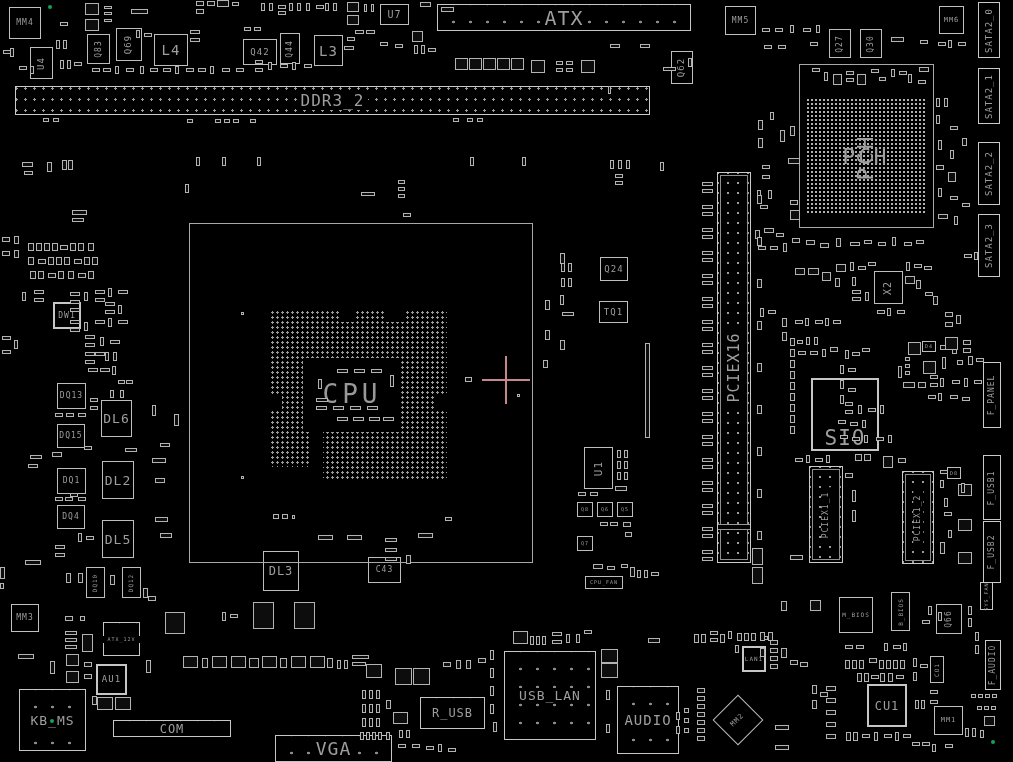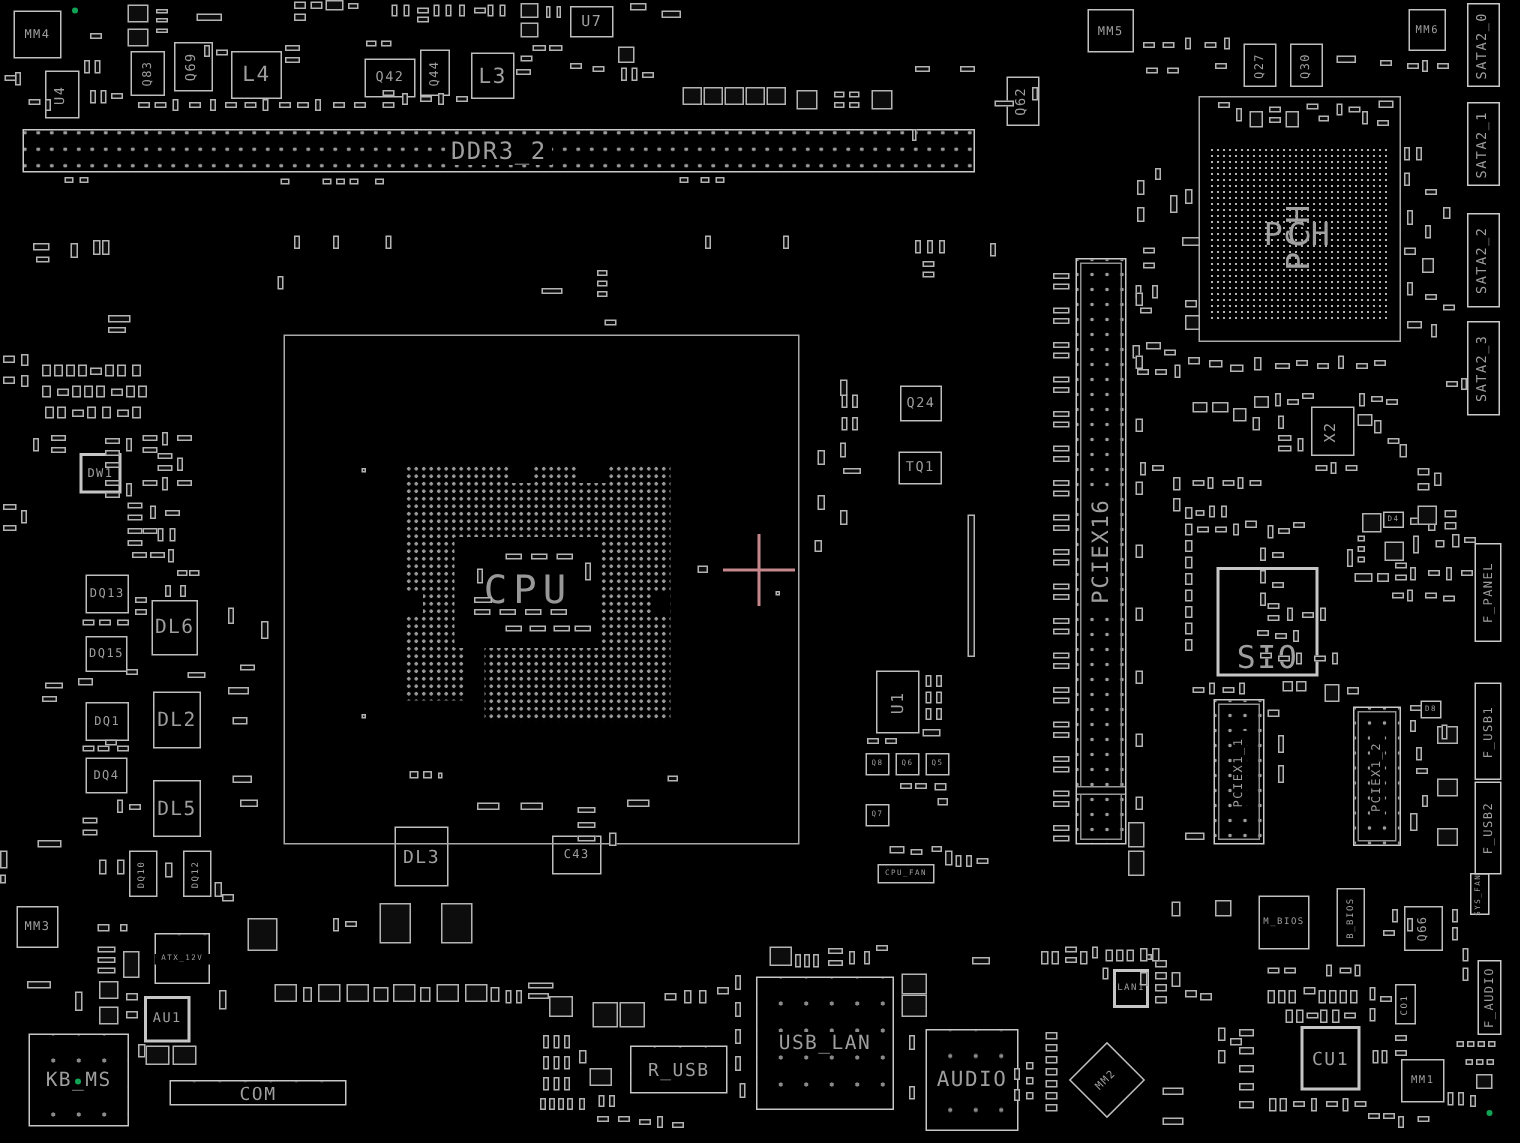--- a/index.html
+++ b/index.html
@@ -62,20 +62,23 @@
     </div>
     <div class="comp t-smd" style="left: 280px; top: 33px; width: 20px; height: 31px;">
       <div class="label vrot" style="font-size: 8px;">Q44</div>
     </div>
     <div class="comp t-chip" style="left: 314px; top: 35px; width: 29px; height: 31px;">
       <div class="label" style="font-size: 14px;">L3</div>
     </div>
     <div class="comp t-chip" style="left: 380px; top: 4px; width: 29px; height: 21px;">
       <div class="label" style="font-size: 10px;">U7</div>
     </div>
+    <div class="comp t-conn" style="left: 437px; top: 4px; width: 254px; height: 27px;">
+      <div class="label lbl-bg" style="font-size: 20px;">ATX</div>
+    </div>
     <div class="comp t-smd" style="left: 671px; top: 51px; width: 22px; height: 33px;">
       <div class="label vrot" style="font-size: 9px;">Q62</div>
     </div>
     <div class="comp t-pad-chip" style="left: 725px; top: 6px; width: 31px; height: 29px;">
       <div class="label" style="font-size: 8px;">MM5</div>
     </div>
     <div class="comp t-smd" style="left: 829px; top: 29px; width: 22px; height: 29px;">
       <div class="label vrot" style="font-size: 8px;">Q27</div>
     </div>
     <div class="comp t-smd" style="left: 860px; top: 29px; width: 22px; height: 29px;">
@@ -181,20 +184,23 @@
       <div class="label lbl-bg" style="font-size: 5px;">ATX_12V</div>
     </div>
     <div class="comp t-chip2" style="left: 96px; top: 664px; width: 31px; height: 31px;">
       <div class="label" style="font-size: 9px;">AU1</div>
     </div>
     <div class="comp t-conn" style="left: 19px; top: 689px; width: 67px; height: 62px;">
       <div class="label lbl-bg" style="font-size: 13px;">KB_MS</div>
     </div>
     <div class="comp t-conn" style="left: 113px; top: 720px; width: 118px; height: 17px;">
       <div class="label lbl-bg" style="font-size: 12px;">COM</div>
+    </div>
+    <div class="comp t-conn" style="left: 275px; top: 735px; width: 117px; height: 27px;">
+      <div class="label lbl-bg" style="font-size: 18px;">VGA</div>
     </div>
     <div class="comp t-conn" style="left: 420px; top: 697px; width: 65px; height: 32px;">
       <div class="label lbl-bg" style="font-size: 12px;">R_USB</div>
     </div>
     <div class="comp t-conn" style="left: 504px; top: 651px; width: 92px; height: 89px;">
       <div class="label lbl-bg" style="font-size: 13px;">USB_LAN</div>
     </div>
     <div class="comp t-conn" style="left: 617px; top: 686px; width: 62px; height: 68px;">
       <div class="label lbl-bg" style="font-size: 14px;">AUDIO</div>
     </div>

